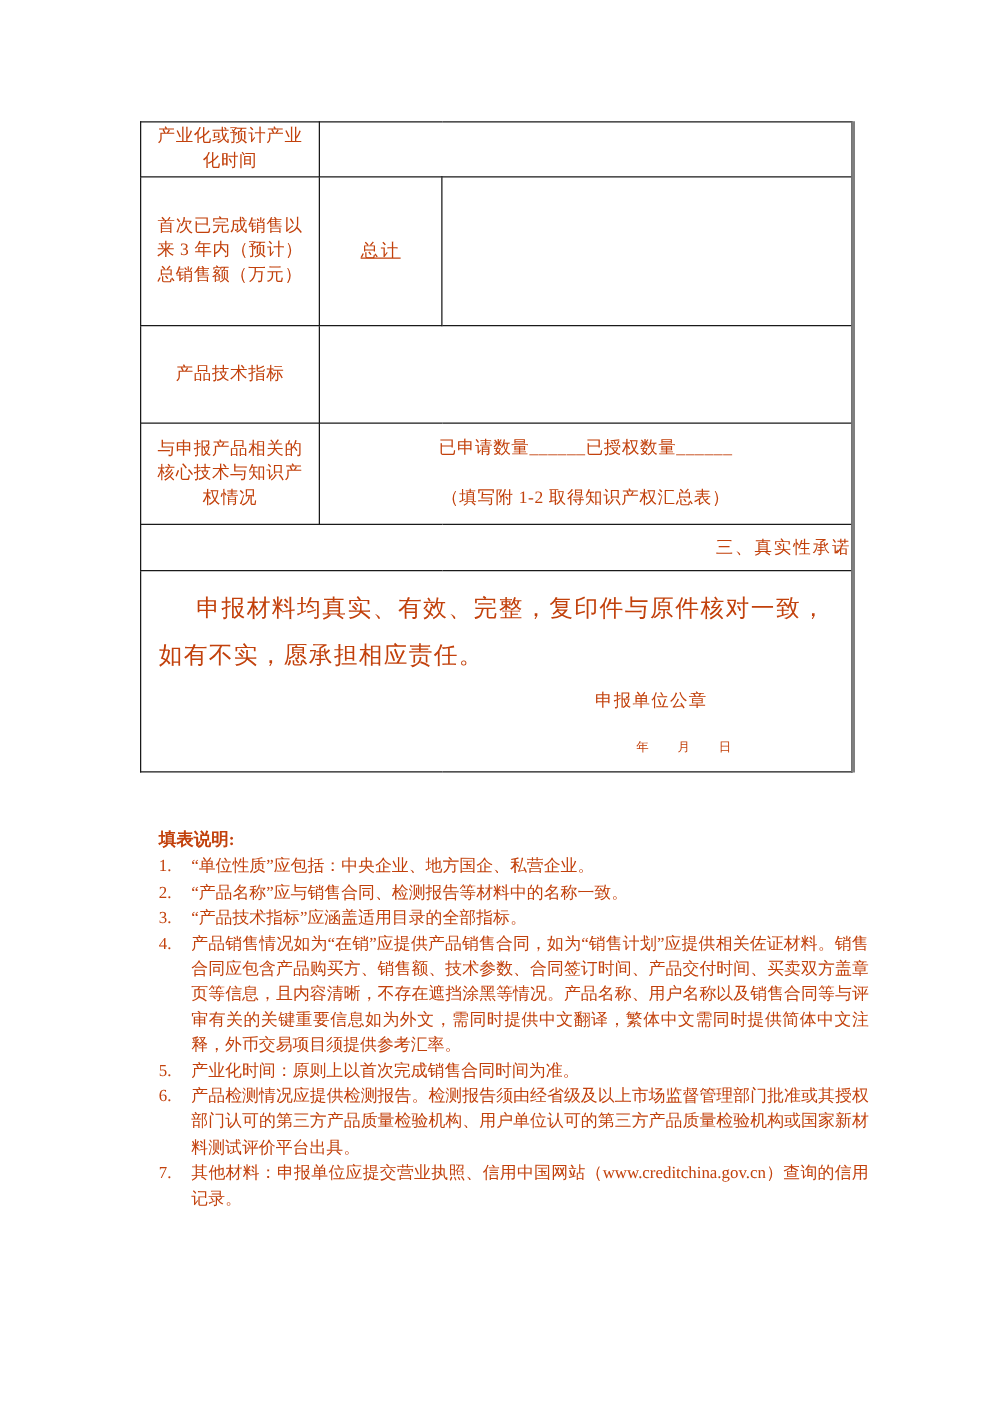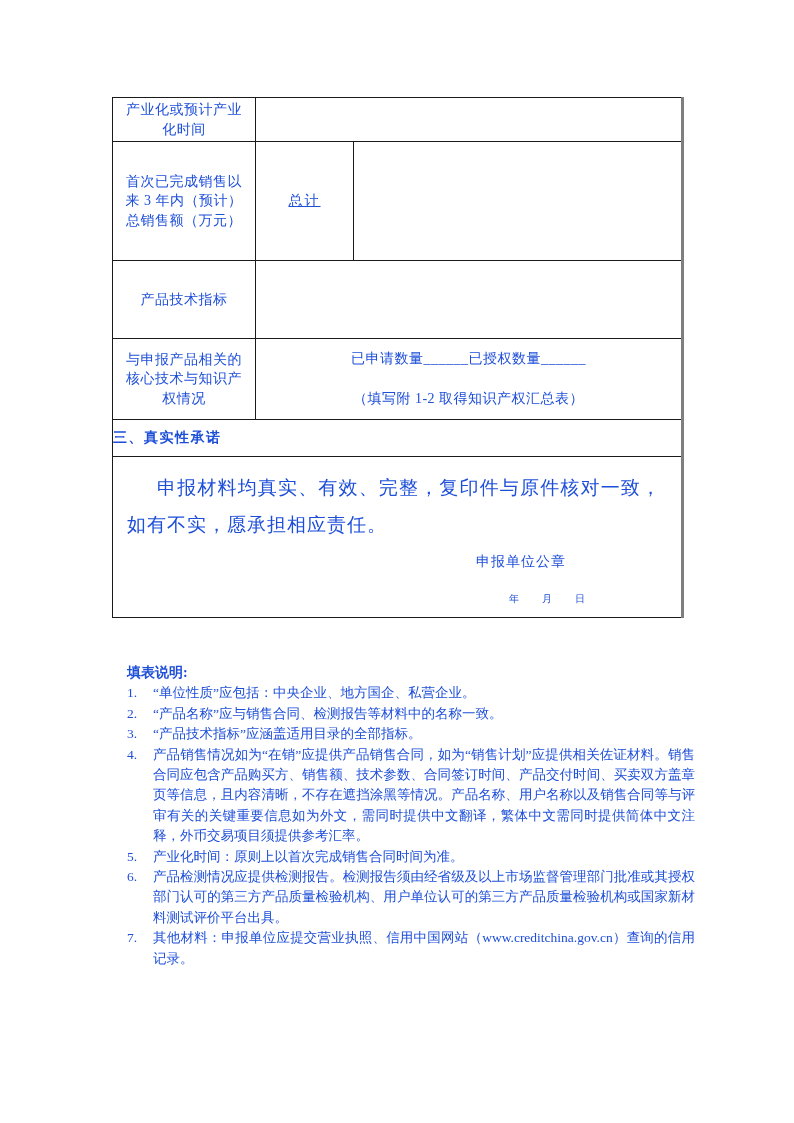--- a/index.html
+++ b/index.html
@@ -1,19 +1,19 @@
 <!DOCTYPE html>
 <html><head>
 <meta charset="utf-8">
 <style>
   * { margin:0; padding:0; box-sizing:border-box; }
   html,body { background:#ffffff; }
   .page {
     position:relative; width:794px; height:1123px; margin:0 auto;
-    background:#ffffff; color:#1d4ed8; overflow:hidden;
+    background:#ffffff; color:#c2410c; overflow:hidden;
     font-family:"Liberation Serif","DejaVu Serif",serif;
   }
   .table-wrap { position:absolute; left:112px; top:97px; width:570px; }
   table.form { width:100%; border-collapse:collapse; table-layout:fixed; }
   table.form td {
     border:1px solid #1a1a1a; font-size:14px; vertical-align:middle;
     overflow:hidden;
   }
   tr.r1 td { height:43px; }
   tr.r2 td { height:119px; }
@@ -22,21 +22,21 @@
   tr.r5 td { height:60px; }
   tr.r6 td { height:37px; }
   tr.r7 td { height:160px; }
   td.label {
     text-align:center; padding:2px 9px; letter-spacing:0.5px;
     line-height:19.5px;
   }
   td.total { text-align:center; letter-spacing:2px;text-decoration:underline; }
   td.ip-cell { text-align:center; }
   .ip-line { line-height:40px; letter-spacing:0.5px; }
-  td.heading-cell { text-align:left; font-weight:bold; font-size:15px; letter-spacing:1.5px; }
+  td.heading-cell { text-align:right; font-weight:normal; font-size:15px; letter-spacing:1.5px;padding-left:44px; }
   td.commit-cell { vertical-align:top; padding:12px 20px 0 14px; }
   .commit-text { font-size:19px; line-height:37px; letter-spacing:1px; text-align:justify; text-indent:30px; }
   .commit-seal { font-size:14px; line-height:37px; letter-spacing:1px; text-align:right; padding-right:95px; }
   .commit-date { font-size:10px; line-height:37px; letter-spacing:1px; text-align:right; padding-right:75px; }
   .right-edge { position:absolute; top:0; right:-1.5px; width:2.5px; height:100%; background:#7f7f7f; }
   .notes { position:absolute; left:127px; top:663px; width:568px; font-size:13.5px; line-height:20.4px; }
   .notes-title { font-weight:bold; font-size:14px; }
   .note-item { display:flex; }
   .note-num { width:26px; flex:none; }
   .note-text { flex:1; text-align:justify; }

